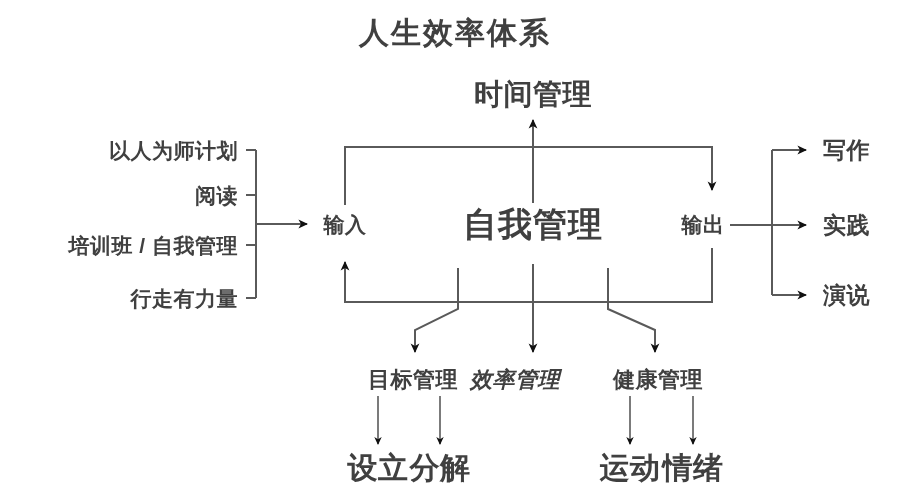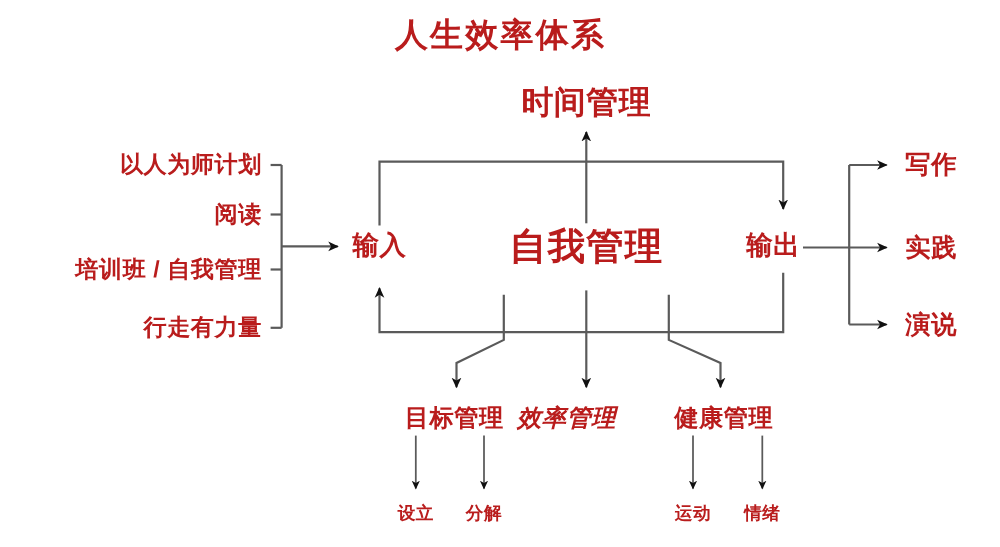--- a/index.html
+++ b/index.html
@@ -25,39 +25,39 @@
     position: absolute;
     left: 0;
     top: 0;
     width: 909px;
     height: 497px;
   }
   .lbl {
     position: absolute;
     white-space: nowrap;
     line-height: 1;
-    color: #b91c1c;
+    color: #404040;
     font-weight: 700;
     letter-spacing: 0.5px;
   }
   .lbl.c  { transform: translate(-50%, -50%); }
   .lbl.r  { transform: translate(-100%, -50%); }
   .lbl.l  { transform: translate(0, -50%); }
 
   #title {
     font-size: 30px;
     font-weight: 700;
     letter-spacing: 2px;
   }
   .src-label   { font-size: 21px; font-weight: 700; }
-  .node-io     { font-size: 24px; font-weight: 700; }
+  .node-io     { font-size: 21px; font-weight: 700; }
   .node-core   { font-size: 34px; font-weight: 700; letter-spacing: 1px; }
   .node-top    { font-size: 29px; font-weight: 700; }
   .node-mid    { font-size: 22px; font-weight: 700; }
-  .node-leaf   { font-size: 16px; font-weight: 700; }
+  .node-leaf   { font-size: 30px; font-weight: 700; }
   .out-label   { font-size: 23px; font-weight: 700; }
 </style>
 </head>
 <body>
 
 <div id="diagram-root">
 
   <svg class="wires" viewBox="0 0 909 497">
     <defs>
       <marker id="ah" markerWidth="11" markerHeight="11" refX="8.6" refY="5" orient="auto" markerUnits="userSpaceOnUse">

